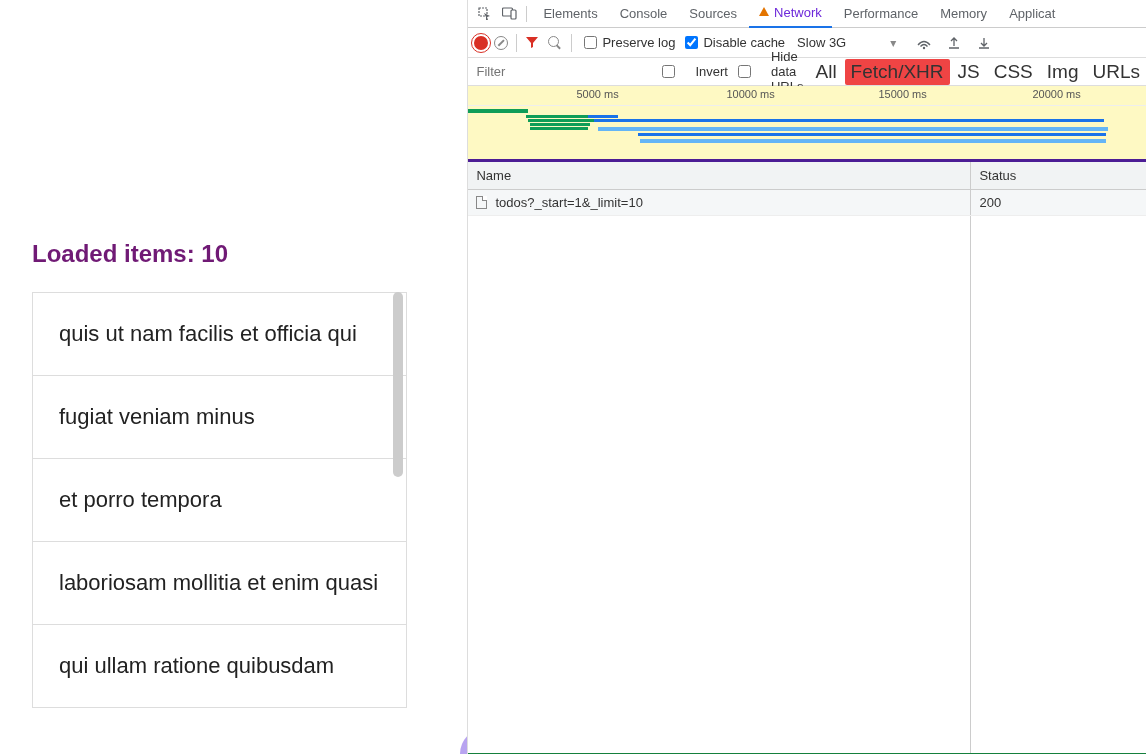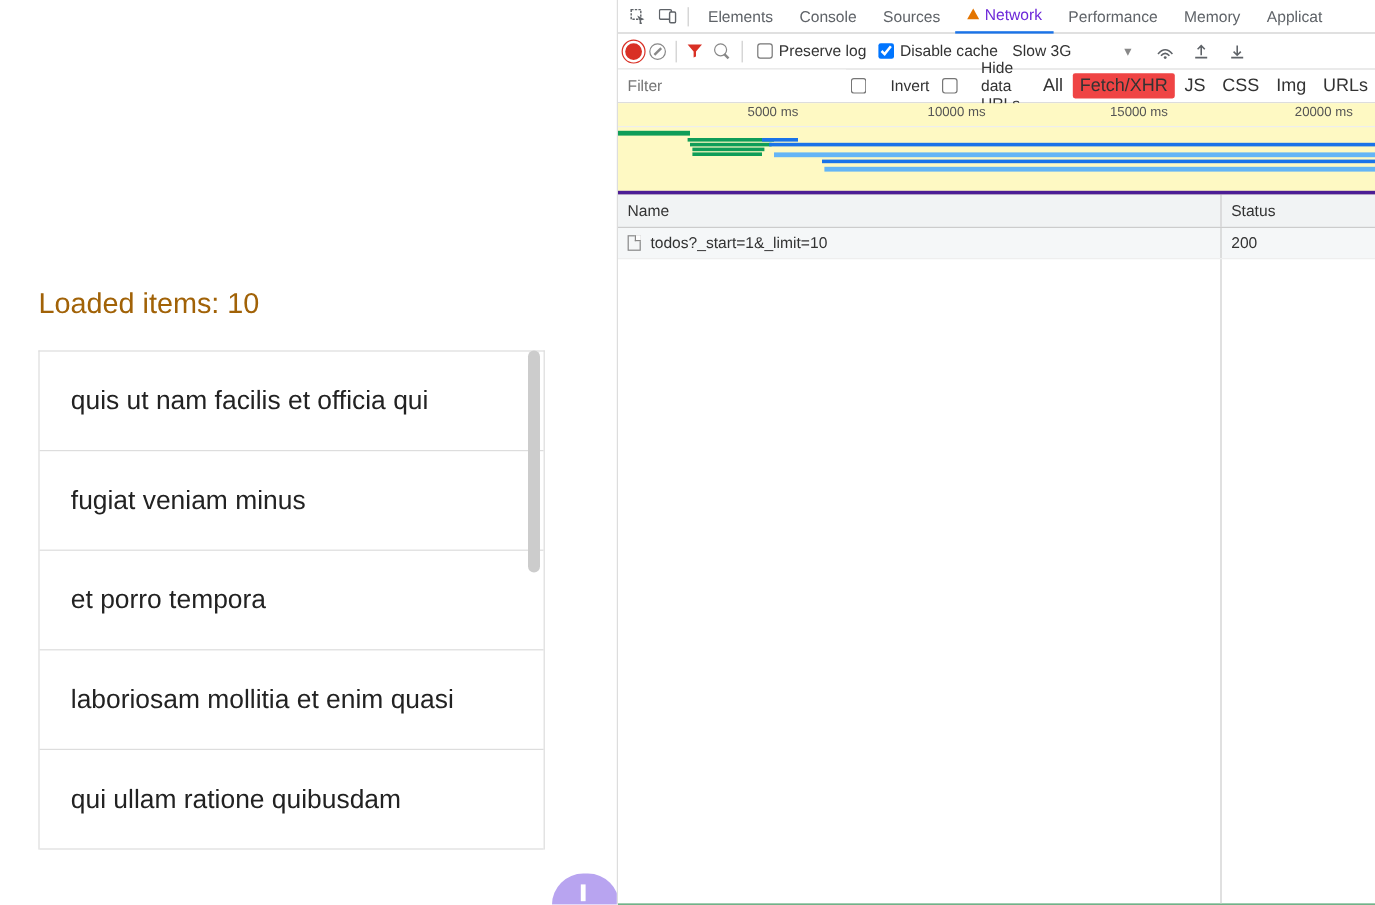--- a/index.html
+++ b/index.html
@@ -23,22 +23,22 @@
 
     .content-area {
       position: absolute;
       top: 240px;
       left: 32px;
       right: 60px;
     }
 
     .loaded-title {
       font-size: 24px;
-      font-weight: 400;
-      color: #a16207;
+      font-weight: 700;
+      color: #701a75;
       margin-bottom: 24px;
     }
 
     .items-list {
       border: 1px solid #ddd;
       border-bottom: none;
     }
 
     .item {
       border-bottom: 1px solid #ddd;
@@ -177,21 +177,21 @@
       width:190px;
       font-size:13px;
       color:#888;
     }
     .filter-opts{display:flex;align-items:center;gap:10px;margin-left:4px;color:#333;}
     .filter-opts label{display:flex;align-items:center;gap:20px;}
     .type-filters{display:flex;align-items:center;gap:2px;margin-left:6px;}
     .type-filters span{
       padding:2px 6px;
       color:#333;
-      font-size:15px;
+      font-size:19px;
     }
     .type-filters span.sel{background:#ef4444;border-radius:2px;}
 
     
     .timeline {
       height: 76px;
       border-bottom: 3px solid #4c1d95;
       position:relative;
       background:#fef9c3;
     }

